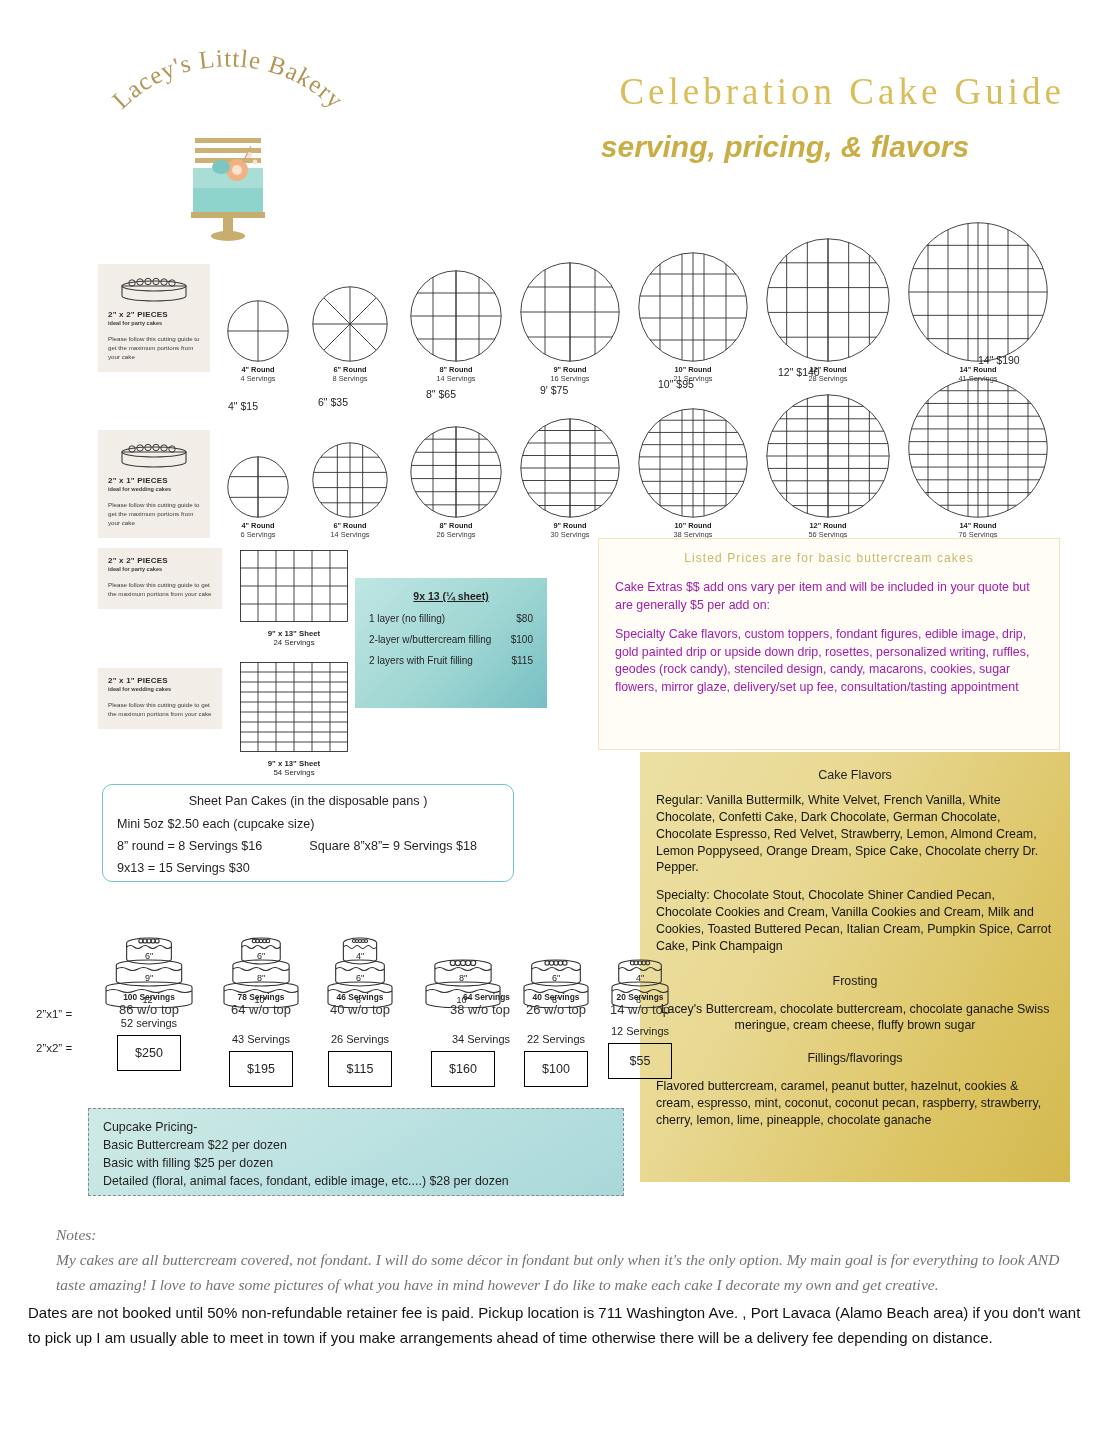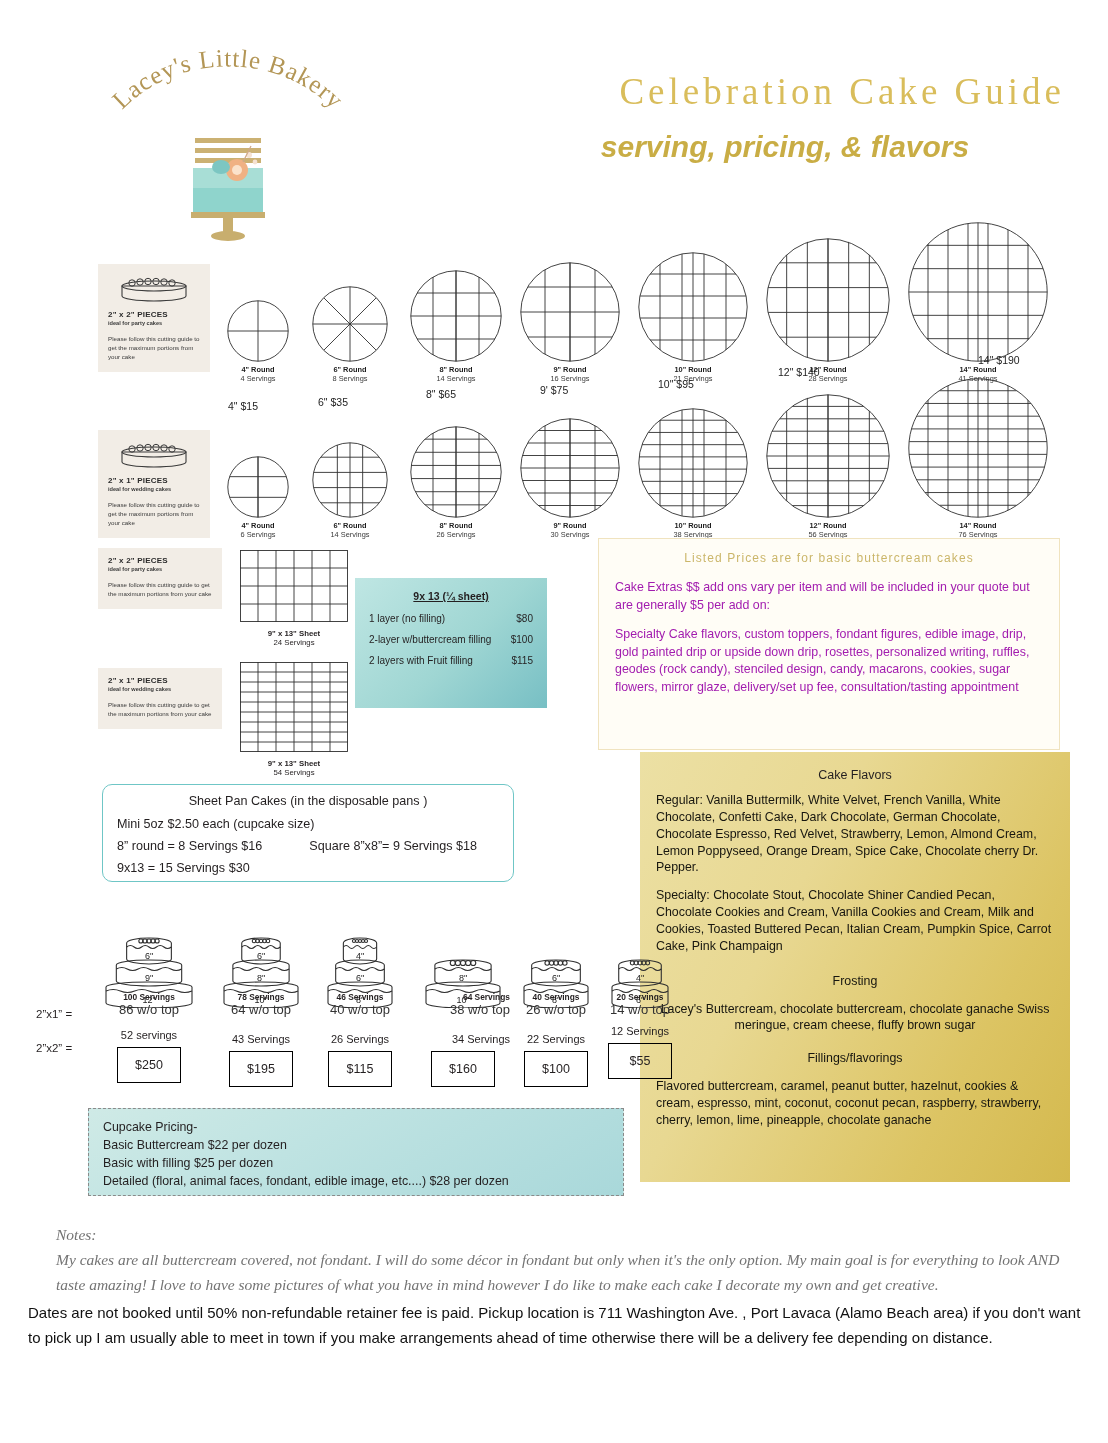--- a/index.html
+++ b/index.html
@@ -739,21 +739,21 @@
         </svg>
       </div>
     </div>
   </div>
 <div class="abs" id="tier-meta" style="left:36px;top:990px;width:610px;height:120px;">
     <div class="abs tier-rowlab" style="left: 0px; top: 18px;">2”x1” =</div>
     <div class="abs tier-rowlab" style="left: 0px; top: 52px;">2”x2” =</div>
     <div class="abs tier-col" style="left: 60px; top: 0px; width: 106px;">
       <div class="tier-serv">100 Servings</div>
       <div class="tier-wo">86 w/o top</div>
-      <div class="tier-s2" style="margin-top:12px;">52 servings</div>
+      <div class="tier-s2" style="margin-top:0;">52 servings</div>
       <div class="tier-price">$250</div>
     </div>
     <div class="abs tier-col" style="left: 178px; top: 0px; width: 94px;">
       <div class="tier-serv">78 Servings</div>
       <div class="tier-wo">64 w/o top</div>
       <div class="tier-s2" style="margin-top:16px;">43 Servings</div>
       <div class="tier-price">$195</div>
     </div>
     <div class="abs tier-col" style="left: 282px; top: 0px; width: 84px;">
       <div class="tier-serv">46 Servings</div>

